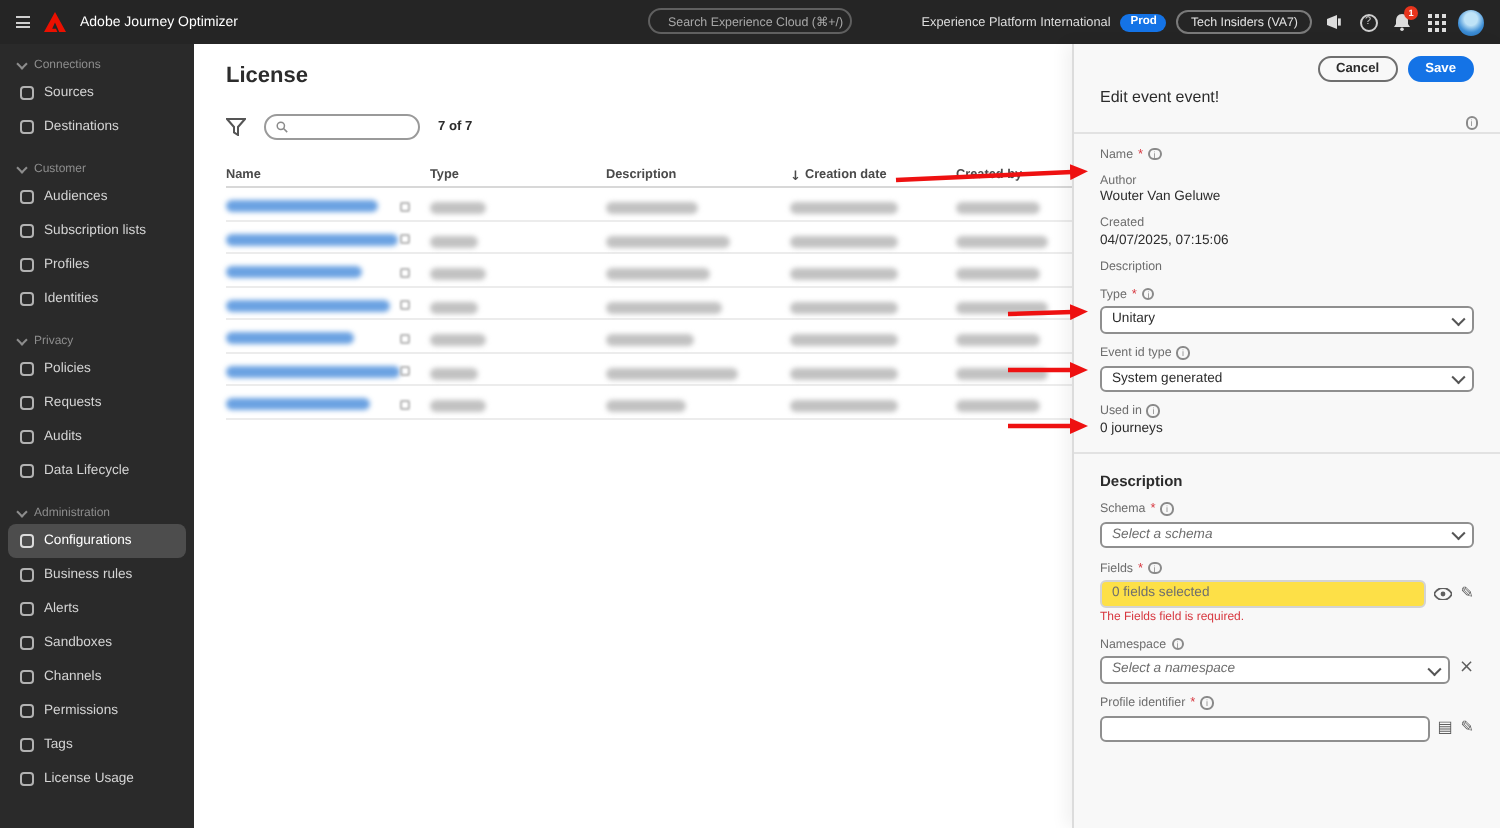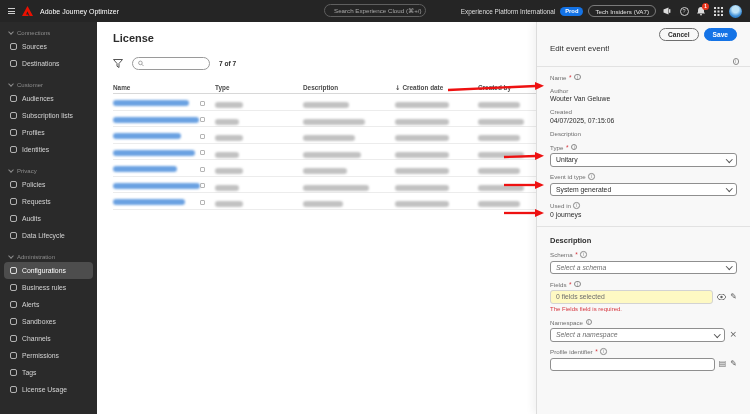--- a/index.html
+++ b/index.html
@@ -98,21 +98,21 @@
   .tselect{width:100%;height:13.5px;border:1px solid #8f8f8f;border-radius:3px;background:#fff;
     font-size:6.8px;color:#2c2c2c;padding:0 5px;display:flex;align-items:center;
     justify-content:space-between;cursor:pointer}
   .tselect .ph{font-style:italic;color:#6e6e6e}
   .sel-chev{width:4.5px;height:4.5px;border-right:1.2px solid #555;border-bottom:1.2px solid #555;
     transform:rotate(45deg);margin-top:-2px;flex:none}
   .static-label{font-size:6.2px;color:#6d6d6d;margin-top:6px}
   .static-value{font-size:6.8px;color:#2c2c2c;margin-top:1.5px}
   .section-title{font-size:7.5px;font-weight:bold;color:#2c2c2c;margin-top:9px}
   .row-with-icons{display:flex;align-items:center;gap:4px}
-  .disabled-input{background:#fef9c3;border-color:#d3d3d3;color:#6e6e6e}
+  .disabled-input{background:#fde047;border-color:#d3d3d3;color:#6e6e6e}
   .icon-btn{color:#5f5f5f;font-size:8px;line-height:1;cursor:pointer;flex:none;
     font-family:"DejaVu Sans",sans-serif;display:flex;align-items:center}
   .pencil::after{content:"\270E"}
   .data-glyph::after{content:"\25A4"}
   .clear-x::after{content:"\00D7";font-size:9px}
   .error-text{color:#d7373f;font-size:6px;margin-top:2.5px}
 
   
   .arrows{position:absolute;top:0;left:0;pointer-events:none;z-index:40}
 </style>

